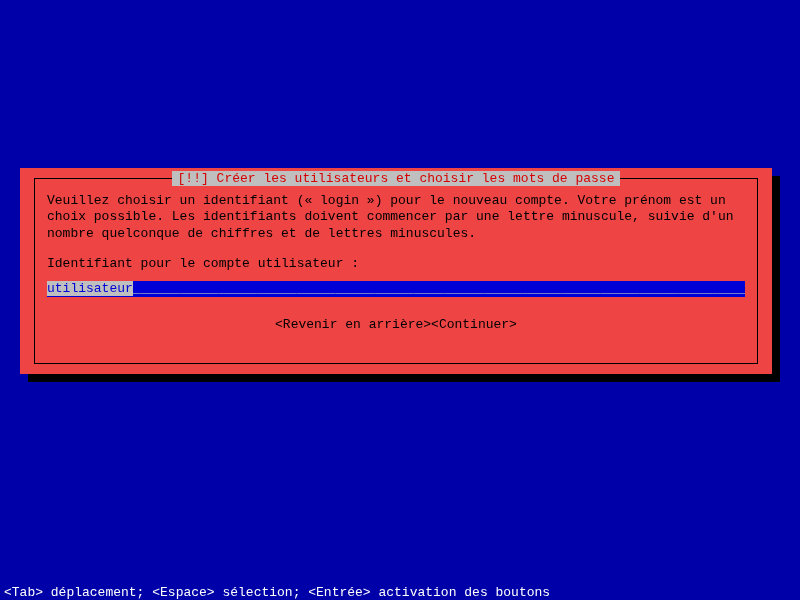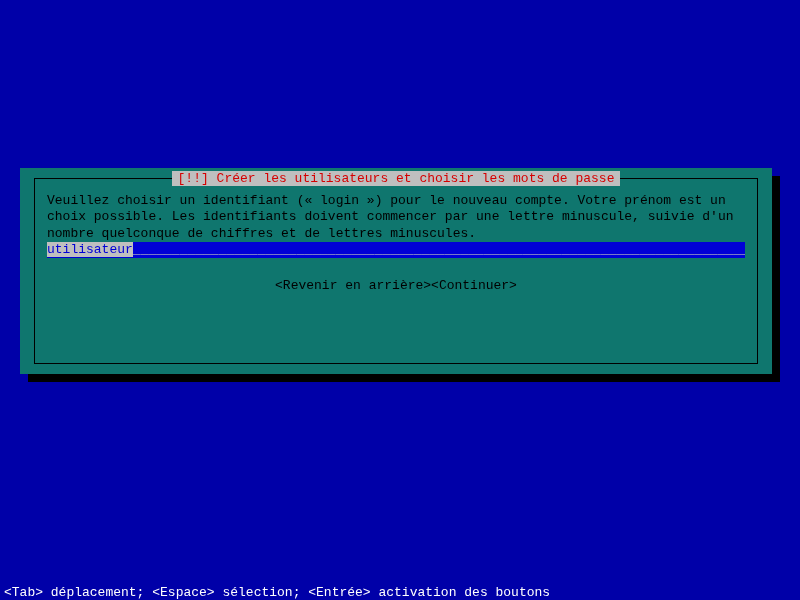--- a/index.html
+++ b/index.html
@@ -22,21 +22,21 @@
     width: 752px;
     height: 206px;
     background: #000;
   }
   .dialog {
     position: absolute;
     left: 20px;
     top: 168px;
     width: 752px;
     height: 206px;
-    background: #0f766e;
+    background: #ef4444;
     padding: 10px 14px 10px 14px;
   }
   .frame {
     border: 1px solid #000;
     width: 100%;
     height: 100%;
     position: relative;
     padding: 14px 12px 10px 12px;
   }
   .title-wrap {
@@ -56,20 +56,21 @@
     color: #d60000;
     font-weight: normal;
   }
   .title-text {
     color: #d60000;
     font-weight: normal;
   }
   .body-text {
     color: #000;
     line-height: 1.25;
+    margin-bottom: 14px;
     white-space: normal;
   }
   .prompt {
     color: #000;
     margin-bottom: 10px;
   }
   .input-line {
     background: #0000d6;
     color: #bfbfbf;
     width: 100%;
@@ -116,20 +117,21 @@
 
     <div class="title-wrap">
       <span class="title-inner">
         <span class="title-bangs">[!!]</span>
         <span class="title-text">Créer les utilisateurs et choisir les mots de passe</span>
       </span>
     </div>
 
     <div class="body-text">Veuillez choisir un identifiant (« login ») pour le nouveau compte. Votre prénom est un choix possible. Les identifiants doivent commencer par une lettre minuscule, suivie d'un nombre quelconque de chiffres et de lettres minuscules.</div>
 
+    <div class="prompt">Identifiant pour le compte utilisateur :</div>
 
     <div class="input-line"><span class="input-value">utilisateur</span><span class="filler">____________________________________________________________________________________________________</span></div>
 
     <div class="button-row">
       <span class="btn">&lt;Revenir en arrière&gt;</span>
       <span class="btn">&lt;Continuer&gt;</span>
     </div>
 
   </div>
 </div>

